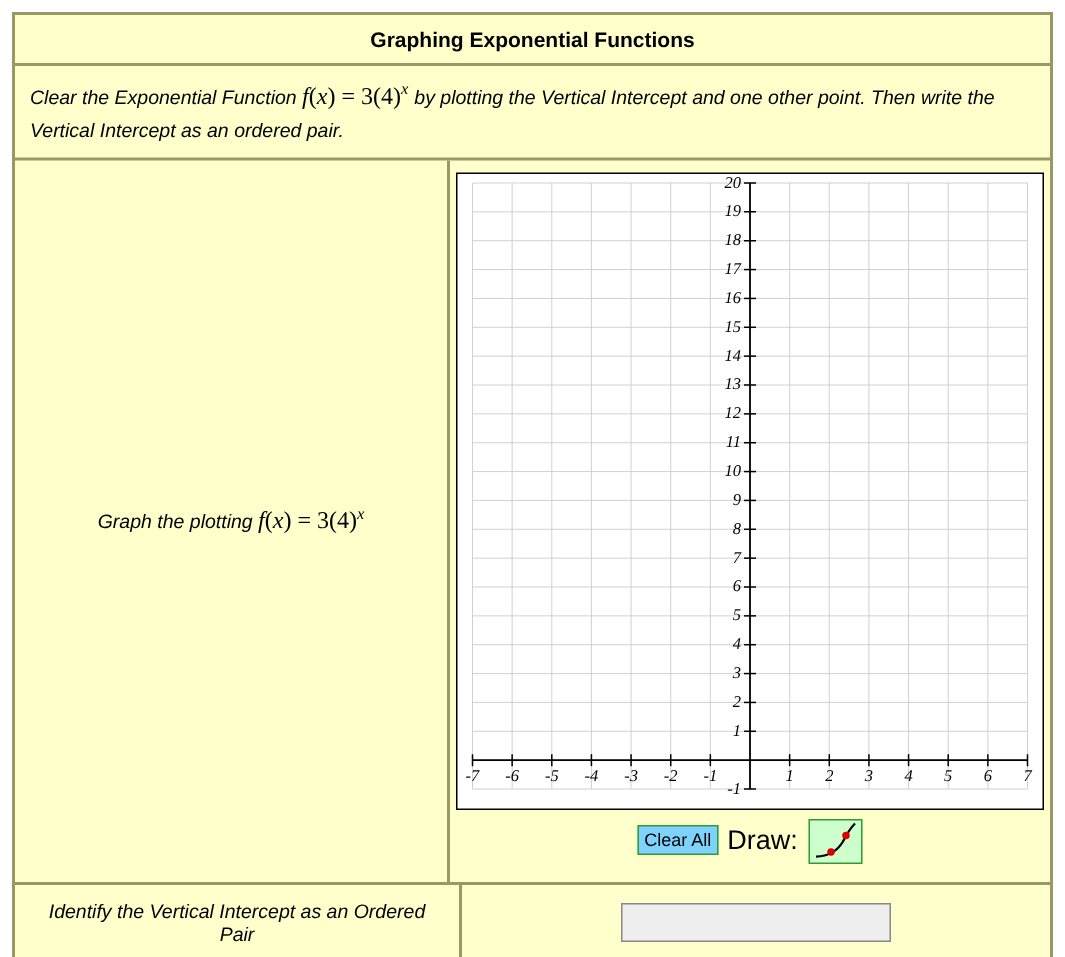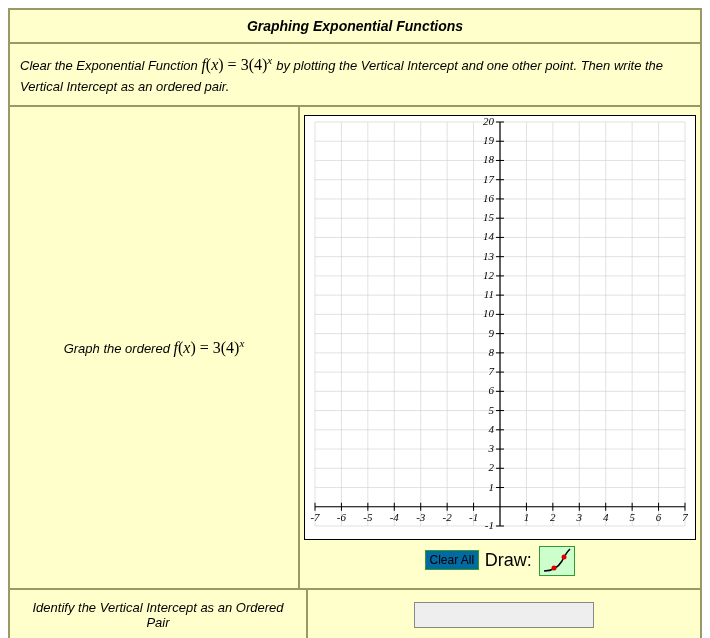--- a/index.html
+++ b/index.html
@@ -9,21 +9,20 @@
     font-size: 13px;
     background: #ffffff;
   }
   .outer {
     border: 2px solid #999966;
     background: #ffffcc;
   }
   .title-row {
     text-align: center;
     font-weight: bold;
-    font-style: italic;
     padding: 8px;
     border-bottom: 2px solid #999966;
     font-size: 14px;
   }
   .instr-row {
     font-style: italic;
     padding: 8px 10px;
     border-bottom: 2px solid #999966;
     line-height: 1.5;
   }
@@ -50,21 +49,21 @@
     display: inline-block;
     background: #fff;
     border: 1px solid #000;
     margin-top: 4px;
   }
   .toolbar {
     margin: 6px 0 8px 0;
     text-align: center;
   }
   .clear-btn {
-    background: #0369a1;
+    background: #7dd3fc;
     border: 1px solid #339933;
     font-family: Verdana, Geneva, sans-serif;
     font-size: 12px;
     padding: 2px 4px;
     cursor: pointer;
   }
   .draw-label {
     margin-left: 2px;
     font-size: 18px;
     vertical-align: middle;
@@ -135,21 +134,21 @@
     <span>Clear the Exponential Function </span>
     <span class="math">
       <span>f</span><span class="up">(</span><span>x</span><span class="up">)</span><span class="up"> = </span><span class="up">3</span><span class="up">(</span><span class="up">4</span><span class="up">)</span><sup>x</sup>
     </span>
     <span> by plotting the Vertical Intercept and one other point. Then write the Vertical Intercept as an ordered pair.</span>
   </div>
 
   <div class="main-grid">
     <div class="left-cell">
       <div>
-        <span>Graph the ordered </span>
+        <span>Graph the plotting </span>
         <span class="math">
           <span>f</span><span class="up">(</span><span>x</span><span class="up">)</span><span class="up"> = </span><span class="up">3</span><span class="up">(</span><span class="up">4</span><span class="up">)</span><sup>x</sup>
         </span>
       </div>
     </div>
     <div class="right-cell">
       <div class="graph-wrap">
         <svg id="grid-svg" width="390" height="420">
             <line x1="10" y1="410" x2="10" y2="6" stroke="#ccc" stroke-width="0.6"></line>
             <line x1="36.42857142857143" y1="410" x2="36.42857142857143" y2="6" stroke="#ccc" stroke-width="0.6"></line>

